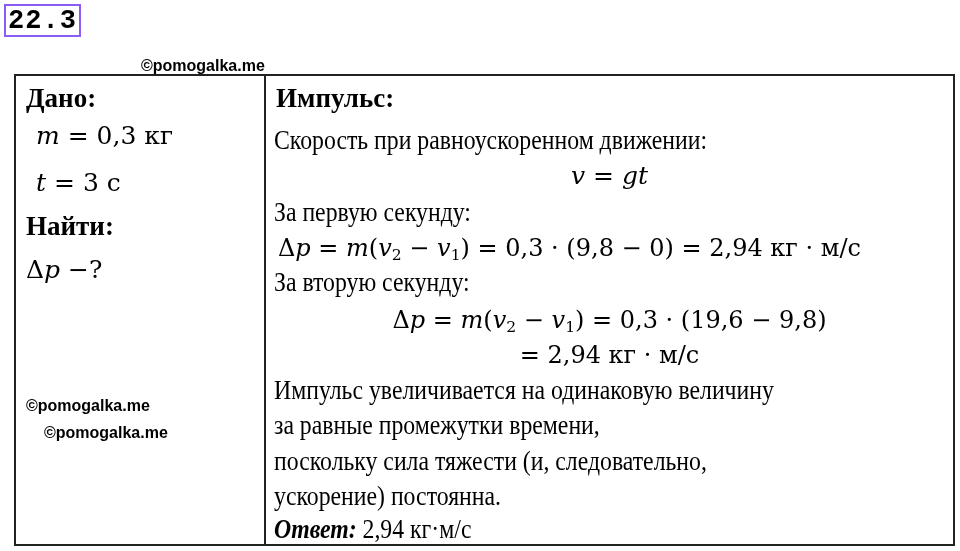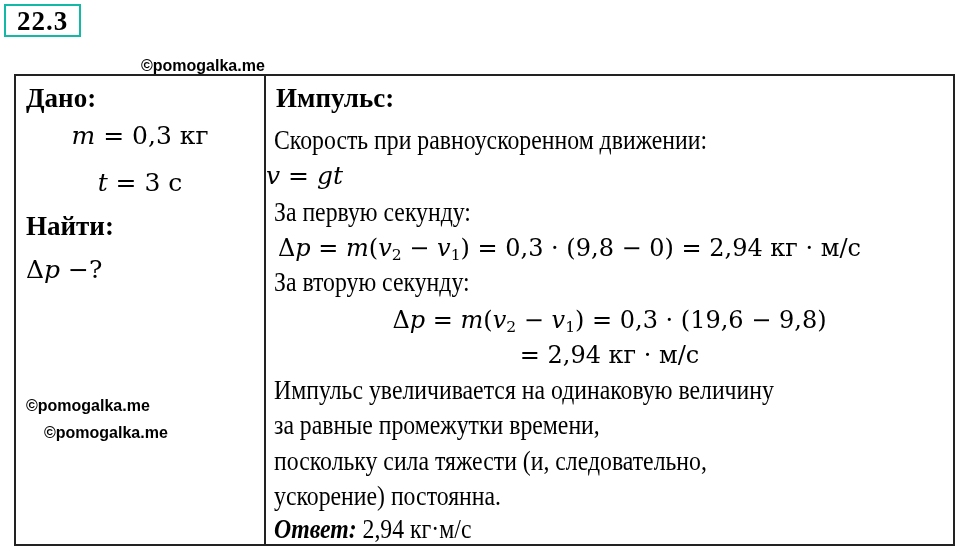--- a/index.html
+++ b/index.html
@@ -1,28 +1,28 @@
 <!DOCTYPE html>
 <html><head>
   <meta charset="utf-8">
   <style>
     html, body { margin: 0; padding: 0; background: #ffffff; }
     body { width: 960px; height: 551px; position: relative; overflow: hidden; color: #000; font-family: "Liberation Serif", "DejaVu Serif", serif; }
-    .num-box { position: absolute; left: 4px; top: 4px; width: 77px; height: 33px; border: 2px solid #14b8a6; box-sizing: border-box; font-family: Liberation Serif, serif; font-weight: bold; font-size: 27px; line-height: 30px; text-align: center; letter-spacing: 1px; }
+    .num-box { position: absolute; left: 4px; top: 4px; width: 77px; height: 33px; border: 2px solid #8b5cf6; box-sizing: border-box; font-family: Liberation Mono, monospace; font-weight: bold; font-size: 27px; line-height: 30px; text-align: center; letter-spacing: 1px; }
     .wm { position: absolute; font-family: "Liberation Sans", "DejaVu Sans", sans-serif; font-weight: bold; font-size: 16px; line-height: 18px; }
     .wm-top { left: 141px; top: 57px; }
     .wm-l1 { left: 26px; top: 397px; }
     .wm-l2 { left: 44px; top: 424px; }
     .table { position: absolute; left: 14px; top: 74px; width: 941px; height: 472px; border: 2px solid #222; box-sizing: border-box; }
     .divider { position: absolute; left: 248px; top: 0; bottom: 0; width: 2px; background: #222; }
     .col-left { position: absolute; left: 0; top: 0; width: 207px; height: 100%; }
     .col-right { position: absolute; left: 250px; top: 0; right: 0; height: 100%; }
     .t { position: absolute; white-space: nowrap; font-size: 27px; line-height: 32px; }
     .b { font-weight: bold; }
-    .center-left { left: 0; width: 248px; text-align: center; }
+    .center-left { left: 0; width: 248px; text-align: left; padding-left: 20px; }
     .math { font-family: "DejaVu Serif", "Liberation Serif", serif; font-size: 25px; }
     .mi { font-style: italic; }
     .cond { transform: scaleX(0.88); transform-origin: left top; }
     .ans-label { font-weight: bold; font-style: italic; }
     sub { font-size: 0.65em; vertical-align: -0.25em; line-height: 0; }
   </style>
 </head>
 <body>
 
 <div class="num-box">22.3</div>
@@ -35,21 +35,21 @@
     <div class="t math center-left" style="top:91px;"><span class="mi">t</span><span> = 3 с</span></div>
     <div class="t b" style="left:10px; top:134px;">Найти:</div>
     <div class="t math" style="left:10px; top:178px;"><span>Δ</span><span class="mi">p</span><span> −?</span></div>
   </div>
 
   <div class="divider"></div>
 
   <div class="col-right">
     <div class="t b" style="left:10px; top:6px;">Импульс:</div>
     <div class="t cond" style="left:8px; top:48px;">Скорость при равноускоренном движении:</div>
-    <div class="t math" style="left:0; right:0; text-align:left; top:84px;"><span class="mi">v</span><span> = </span><span class="mi">gt</span></div>
+    <div class="t math" style="left:0; right:0; text-align:center; top:84px;"><span class="mi">v</span><span> = </span><span class="mi">gt</span></div>
     <div class="t cond" style="left:8px; top:120px;">За первую секунду:</div>
     <div class="t math" style="left:12px; top:156px; font-size:24px;"><span>Δ</span><span class="mi">p</span><span> = </span><span class="mi">m</span><span>(</span><span class="mi">v</span><sub>2</sub><span> − </span><span class="mi">v</span><sub>1</sub><span>) = 0,3 · (9,8 − 0) = 2,94  кг · м/с</span></div>
     <div class="t cond" style="left:8px; top:190px;">За вторую секунду:</div>
     <div class="t math" style="left:0; right:0; text-align:center; top:228px; font-size:24px;"><span>Δ</span><span class="mi">p</span><span> = </span><span class="mi">m</span><span>(</span><span class="mi">v</span><sub>2</sub><span> − </span><span class="mi">v</span><sub>1</sub><span>) = 0,3 · (19,6 − 9,8)</span></div>
     <div class="t math" style="left:0; right:0; text-align:center; top:263px; font-size:24px;">= 2,94  кг · м/с</div>
     <div class="t cond" style="left:8px; top:298px;">Импульс увеличивается на одинаковую величину</div>
     <div class="t cond" style="left:8px; top:333px;">за равные промежутки времени,</div>
     <div class="t cond" style="left:8px; top:369px;">поскольку сила тяжести (и, следовательно,</div>
     <div class="t cond" style="left:8px; top:404px;">ускорение) постоянна.</div>
     <div class="t cond" style="left:8px; top:437px;"><span class="ans-label">Ответ:</span><span> 2,94 кг·м/с</span></div>

